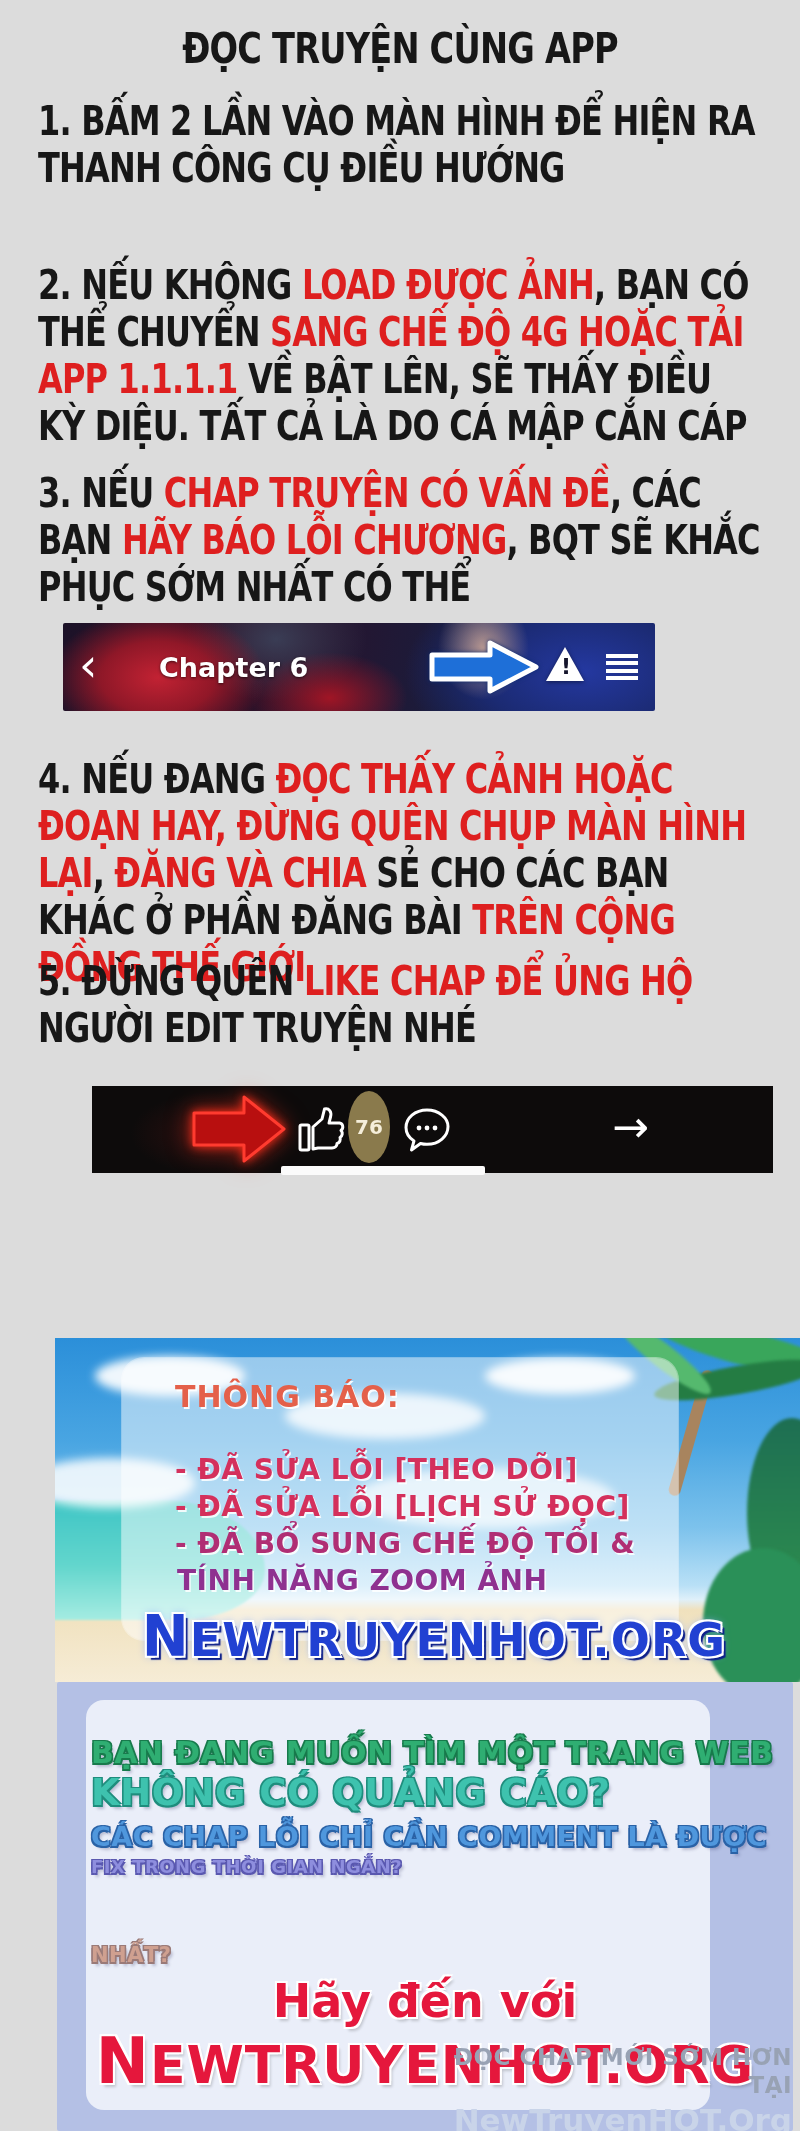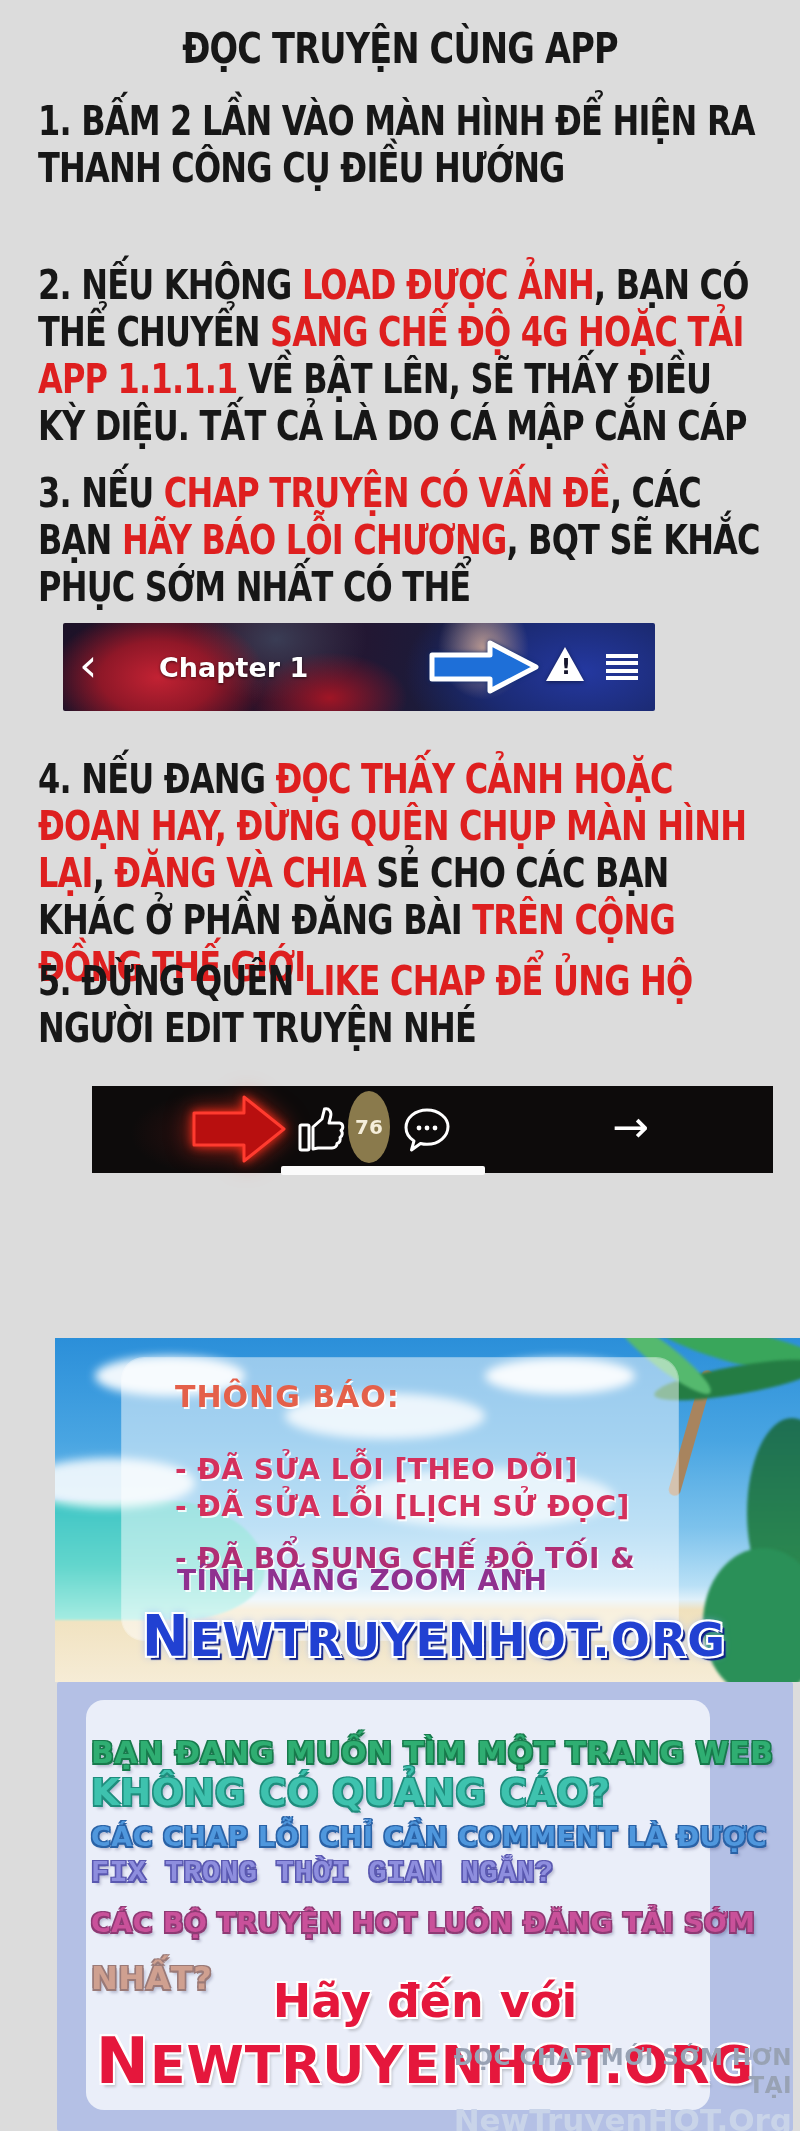--- a/index.html
+++ b/index.html
@@ -71,41 +71,41 @@
   .f5{right:-10px;top:210px;width:120px;height:150px;background:#2a9058;}
   .trunk{position:absolute;right:116px;top:30px;width:12px;height:130px;background:#a8845e;transform:rotate(16deg);border-radius:6px;filter:blur(.5px);}
   .glass{position:absolute;left:67px;top:20px;width:556px;height:282px;border-radius:22px;
     background:rgba(255,255,255,.5);box-shadow:0 0 0 1px rgba(255,255,255,.4);}
   .notice-h{position:absolute;left:120px;top:44px;font:700 30px/1 "DejaVu Sans",sans-serif;
     color:var(--c-noticeOrange,#e4604a);letter-spacing:1px;text-shadow:1.5px 1.5px 0 rgba(255,255,255,.9);}
   .nl{position:absolute;left:120px;font:700 28px/1 "DejaVu Sans",sans-serif;letter-spacing:.5px;
     text-shadow:1.5px 1.5px 0 rgba(255,255,255,.85);}
   .nl1{top:118px;color:var(--c-fixRed,#d4305c);}
   .nl2{top:155px;color:var(--c-fixRed,#d4305c);}
-  .nl3{top:207px;color:var(--c-fixPurple,#b02e74);}
+  .nl3{top:192px;color:var(--c-fixPurple,#b02e74);}
   .nl4{top:229px;left:122px;color:var(--c-zoomPurple,#8f3190);}
   .site{position:absolute;left:0;width:100%;text-align:center;color:var(--c-siteBlue,#2141d2);
     font:700 46px/1.1 "DejaVu Sans","Liberation Sans",sans-serif;letter-spacing:1px;
     text-shadow:-2px -2px 0 #fff,2px -2px 0 #fff,-2px 2px 0 #fff,2px 2px 0 #fff,4px 4px 1px var(--c-siteShadow,#0d1f8a),0 0 9px rgba(130,170,255,.9);}
   .site::first-letter{font-size:1.22em;}
   .site1{top:268px;}
 
   
   .promo{position:absolute;left:57px;top:1682px;width:688px;height:449px;background:var(--c-panel,#b4c0e5);border-radius:2px;padding-left:48px;}
   .promo-inner{position:absolute;left:29px;top:18px;width:624px;height:410px;border-radius:18px;
     background:var(--c-panelInner,#eaeef9);}
   .promo-line{position:absolute;left:34px;font-weight:700;letter-spacing:.5px;line-height:1;
     font-family:"DejaVu Sans","Liberation Sans",sans-serif;
     text-shadow:-1.5px -1.5px 0 var(--o),1.5px -1.5px 0 var(--o),-1.5px 1.5px 0 var(--o),1.5px 1.5px 0 var(--o),3px 4px 3px rgba(40,40,90,.25);}
   .pl1{top:56px;font-size:30px;color:var(--c-green,#2fae72);--o:#187a4c;}
   .pl2{top:92px;font-size:37px;color:var(--c-teal,#3ec2ae);--o:#1f8d7d;}
   .pl3{top:141px;font-size:27px;color:var(--c-blue,#4f97dd);--o:#2a62a6;}
-  .pl4{top:176px;font-size:30px;color:var(--c-periwinkle,#8e8ede);font-family:Liberation Mono, monospace;--o:#5a58b0;}
+  .pl4{top:176px;font-size:18px;color:var(--c-periwinkle,#8e8ede);--o:#5a58b0;}
   .pl5{top:227px;font-size:27px;color:var(--c-pink,#c9519a);--o:#8e3a74;}
-  .pl6{top:280px;font-size:32px;color:var(--c-tan,#cfa090);--o:#9a7a78;}
+  .pl6{top:263px;font-size:21px;color:var(--c-tan,#cfa090);--o:#9a7a78;}
   .cta{position:absolute;left:0;top:296px;width:100%;text-align:center;color:var(--c-ctaRed,#e5173c);
     font:700 46px/1 "DejaVu Sans",sans-serif;
     text-shadow:-2px -2px 0 #fff,2px -2px 0 #fff,-2px 2px 0 #fff,2px 2px 0 #fff,3px 4px 3px rgba(0,0,0,.18);}
   .site2{top:348px;font-size:52px;}
 
   
   .watermark{position:absolute;top:2044px;left:420px;width:372px;text-align:right;z-index:5;}
   .wm1{color:var(--c-wmGray,#98a2b4);font:700 23px/1.2 "DejaVu Sans",sans-serif;letter-spacing:.5px;}
   .wm2{color:var(--c-wmLight,#c9d4e9);font:700 31px/1.2 "DejaVu Sans",sans-serif;margin-top:3px;}
 </style>
@@ -115,21 +115,21 @@
 <div class="page">
 
   <h1 class="title">ĐỌC TRUYỆN CÙNG APP</h1>
 
   <p class="para p1"><span class="seg-black">1. BẤM 2 LẦN VÀO MÀN HÌNH ĐỂ HIỆN RA THANH CÔNG CỤ ĐIỀU HƯỚNG</span></p>
   <p class="para p2"><span class="seg-black">2. NẾU KHÔNG </span><span class="seg-red">LOAD ĐƯỢC ẢNH</span><span class="seg-black">, BẠN CÓ THỂ CHUYỂN </span><span class="seg-red">SANG CHẾ ĐỘ 4G HOẶC TẢI APP 1.1.1.1</span><span class="seg-black"> VỀ BẬT LÊN, SẼ THẤY ĐIỀU KỲ DIỆU. TẤT CẢ LÀ DO CÁ MẬP CẮN CÁP</span></p>
   <p class="para p3"><span class="seg-black">3. NẾU </span><span class="seg-red">CHAP TRUYỆN CÓ VẤN ĐỀ</span><span class="seg-black">, CÁC BẠN </span><span class="seg-red">HÃY BÁO LỖI CHƯƠNG</span><span class="seg-black">, BQT SẼ KHẮC PHỤC SỚM NHẤT CÓ THỂ</span></p>
 
   <div class="chapter-bar">
     <span class="chev">‹</span>
-    <span class="chap-title">Chapter 1</span>
+    <span class="chap-title">Chapter 6</span>
     <svg class="blue-arrow" width="112" height="58" viewBox="0 0 112 58">
       <polygon points="3,17 61,17 61,5 107,29 61,53 61,41 3,41" fill="#1e6fd8" stroke="#ffffff" stroke-width="5" stroke-linejoin="round"></polygon>
     </svg>
     <div class="warn">
       <span class="warn-mark">!</span>
     </div>
     <div class="list-ic"></div>
   </div>
 
   <p class="para p4"><span class="seg-black">4. NẾU ĐANG </span><span class="seg-red">ĐỌC THẤY CẢNH HOẶC ĐOẠN HAY,</span><span class="seg-black"> </span><span class="seg-red">ĐỪNG QUÊN CHỤP MÀN HÌNH LẠI</span><span class="seg-black">, </span><span class="seg-red">ĐĂNG VÀ CHIA</span><span class="seg-black"> SẺ CHO CÁC BẠN KHÁC Ở PHẦN ĐĂNG BÀI </span><span class="seg-red">TRÊN CỘNG ĐỒNG THẾ GIỚI</span></p>
@@ -177,21 +177,20 @@
     <div class="nl nl4">TÍNH NĂNG ZOOM ẢNH</div>
     <div class="site site1">NEWTRUYENHOT.ORG</div>
   </div>
 
   <div class="promo">
     <div class="promo-inner"></div>
     <div class="promo-line pl1">BẠN ĐANG MUỐN TÌM MỘT TRANG WEB</div>
     <div class="promo-line pl2">KHÔNG CÓ QUẢNG CÁO?</div>
     <div class="promo-line pl3">CÁC CHAP LỖI CHỈ CẦN COMMENT LÀ ĐƯỢC</div>
     <div class="promo-line pl4">FIX TRONG THỜI GIAN NGẮN?</div>
-    <div class="promo-line pl5">CÁC BỘ TRUYỆN HOT LUÔN ĐĂNG TẢI SỚM</div>
     <div class="promo-line pl6">NHẤT?</div>
     <div class="cta">Hãy đến với</div>
     <div class="site cta site2">NEWTRUYENHOT.ORG</div>
   </div>
 
   <div class="watermark">
     <div class="wm1">ĐỌC CHAP MỚI SỚM HƠN TẠI</div>
     <div class="wm2">NewTruyenHOT.Org</div>
   </div>
 

